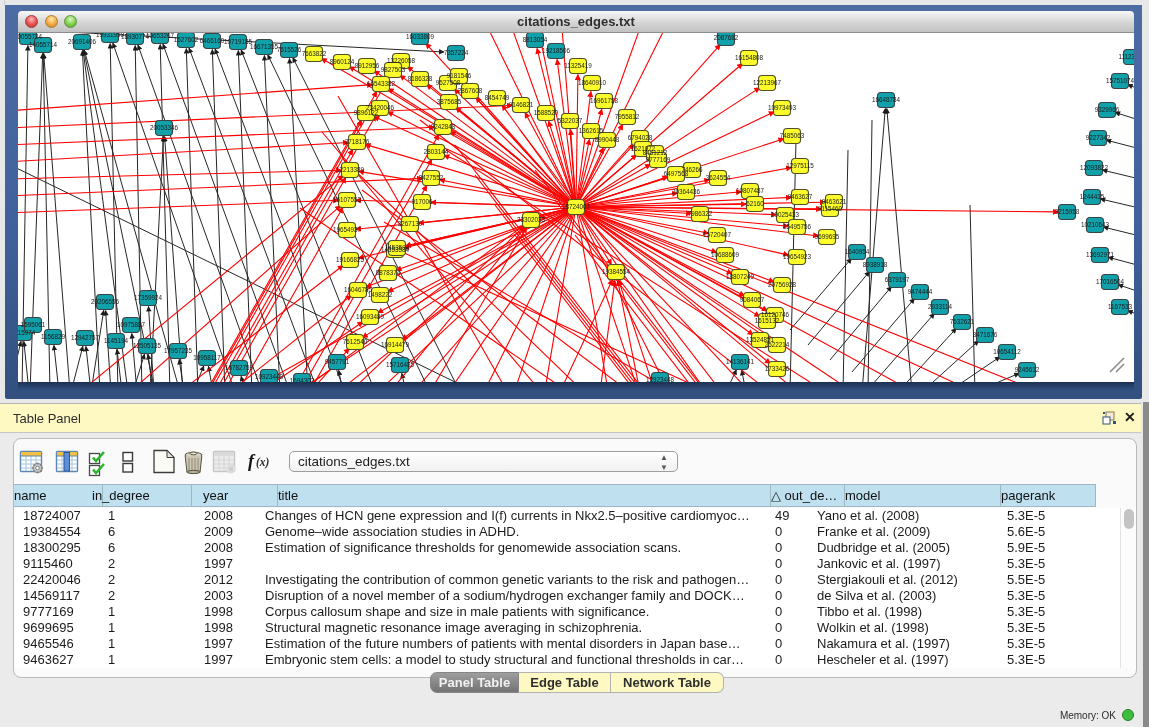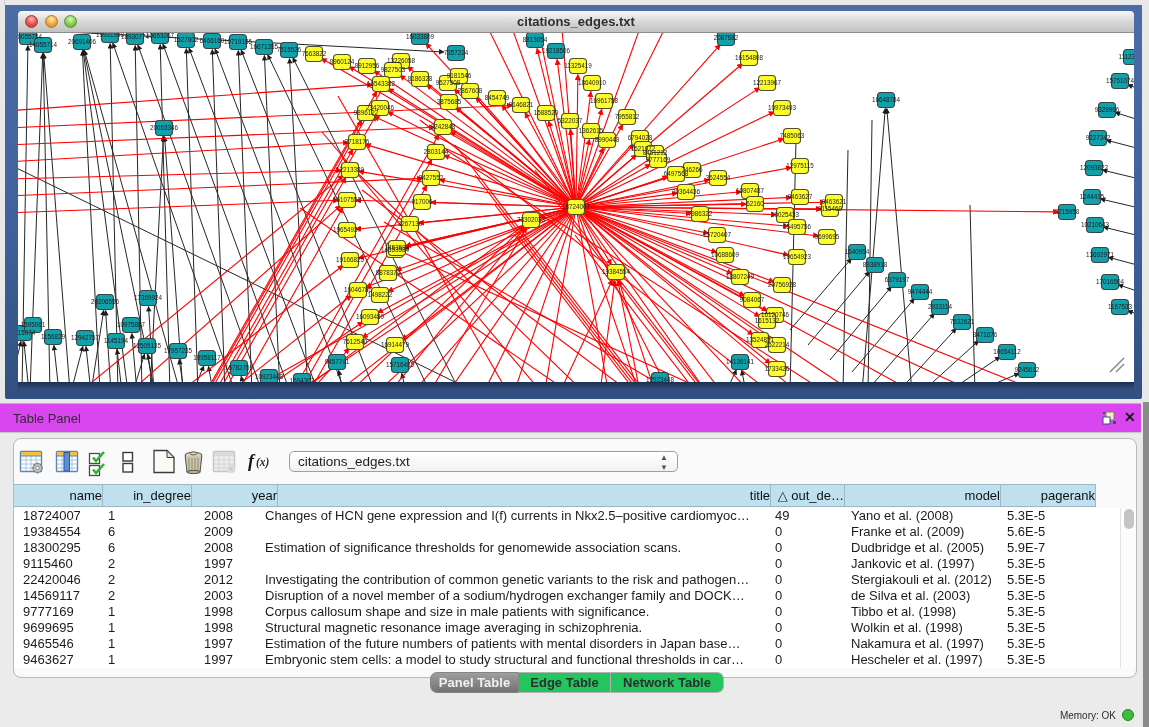--- a/index.html
+++ b/index.html
@@ -10,44 +10,44 @@
  background:linear-gradient(180deg,#f7f7f7,#d3d3d3 60%,#c2c2c2);
  border-bottom:1px solid #8d8d8d;border-radius:4px 4px 0 0}
 #titlebar .t{text-align:center;font-size:13px;font-weight:bold;color:#2f2f2f;line-height:21px}
 .tl{position:absolute;top:4px;width:13px;height:13px;border-radius:50%}
 #b1{left:7px;background:radial-gradient(circle at 50% 30%,#ffb9b9,#e4504e 55%,#b33634);border:1px solid #9c3a38}
 #b2{left:27px;background:radial-gradient(circle at 50% 30%,#ffeab2,#f0a73e 55%,#c27e22);border:1px solid #ad7d25}
 #b3{left:46px;background:radial-gradient(circle at 50% 30%,#d9f6c6,#7ed148 55%,#55a028);border:1px solid #5e8f38}
 #canvas{position:absolute;left:18px;top:33px;width:1116px;height:349px;background:#fff;overflow:hidden}
 #cshadow{position:absolute;left:18px;top:382px;width:1116px;height:8px;
  background:linear-gradient(180deg,rgba(10,20,40,.55),rgba(10,20,40,0))}
-#tp-head{position:absolute;left:0;top:403px;width:1141px;height:30px;background:#d946ef;
+#tp-head{position:absolute;left:0;top:403px;width:1141px;height:30px;background:#fef9c3;
  border-top:1px solid #b4b4b4;border-bottom:1px solid #c6c6c6}
 #tp-head .t{position:absolute;left:13px;top:7px;font-size:13px;color:#2d2d2d}
 #tp-body{position:absolute;left:0;top:434px;width:1141px;height:293px;background:#ebebeb}
 #panel{position:absolute;left:13px;top:438px;width:1124px;height:240px;background:#fafafa;
  border:1px solid #b9b9b9;border-radius:8px}
 #combo{position:absolute;left:289px;top:451px;width:389px;height:21px;background:linear-gradient(180deg,#ffffff,#f1f1f1);
  border:1px solid #9e9e9e;border-radius:5px;font-size:13.5px;color:#1c1c1c;line-height:19px;padding-left:8px}
 #combo .arr{position:absolute;right:9px;top:1px;font-size:8px;color:#555;line-height:10px;text-align:center}
 #thead{position:absolute;left:14px;top:484px;width:1082px;height:23px;background:#bfe0ee;
  border-top:1px solid #9fb7c3;border-bottom:1px solid #9fb7c3;font-size:13px;color:#111}
-#thead .h{position:absolute;top:0;height:22px;line-height:22px;text-align:right;border-right:1px solid #9fb7c3}
+#thead .h{position:absolute;top:0;height:22px;line-height:22px;text-align:left;border-right:1px solid #9fb7c3}
 #tbody{position:absolute;left:14px;top:508px;width:1106px;height:160px;background:#fff;font-size:13px;color:#1b1b1b}
 #grid{position:absolute;left:14px;top:508px;width:1082px;height:160px}
 .gl{position:absolute;top:0;width:1px;height:160px;background:#dadada}
 .tr{position:relative;height:16px;line-height:16px;white-space:nowrap}
 .tr div{position:absolute;top:0;overflow:hidden}
 .c0{left:9px;width:88px} .c1{left:94px;width:95px} .c2{left:190px;width:74px}
 .c3{left:251px;width:487px} .c4{left:761px;width:68px}
-.c5{left:837px;width:158px} .c6{left:993px;width:100px}
+.c5{left:803px;width:158px} .c6{left:993px;width:100px}
 #vsb{position:absolute;left:1120px;top:508px;width:16px;height:160px;background:#fcfcfc;border-left:1px solid #e3e3e3}
 #vsb .th{position:absolute;left:3px;top:1px;width:10px;height:20px;background:#c4c4c4;border-radius:5px}
 #tabs{position:absolute;left:430px;top:672px;height:21px;font-size:13px;font-weight:bold}
-.tab{position:absolute;top:0;height:21px;line-height:20px;text-align:center;background:#22c55e;
+.tab{position:absolute;top:0;height:21px;line-height:20px;text-align:center;background:#fef9c3;
  border:1px solid #b2b2b2;color:#2e2e2e}
 #tab1{left:0;width:89px;border-radius:7px 0 0 7px;background:linear-gradient(180deg,#9e9e9e,#737373);color:#f1f1f1;border-color:#858585}
 #tab2{left:89px;width:92px;border-left:none}
 #tab3{left:181px;width:113px;border-left:none;border-radius:0 7px 7px 0}
 #mem{position:absolute;right:33px;top:710px;font-size:10px;color:#2c2c2c}
 #memdot{position:absolute;right:15px;top:709px;width:12px;height:12px;border-radius:50%;
  background:#3dbe3d;border:1px solid #2a7f2a}
 #rstrip{position:absolute;left:1143px;top:402px;width:6px;height:325px;background:#8a8a8a}
 #fticon{position:absolute;left:1102px;top:411px;width:14px;height:13px}
 #xicon{position:absolute;left:1124px;top:410px;width:14px;height:14px;font-size:14px;font-weight:bold;color:#1a1a1a;line-height:15px}
@@ -649,32 +649,33 @@
       <div class="c2">2008</div>
       <div class="c3">Changes of HCN gene expression and I(f) currents in Nkx2.5–positive cardiomyoc…</div>
       <div class="c4">49</div>
       <div class="c5">Yano et al. (2008)</div>
       <div class="c6">5.3E-5</div>
     </div>
 <div class="tr">
       <div class="c0">19384554</div>
       <div class="c1">6</div>
       <div class="c2">2009</div>
+      <div class="c3">Genome–wide association studies in ADHD.</div>
       <div class="c4">0</div>
       <div class="c5">Franke et al. (2009)</div>
       <div class="c6">5.6E-5</div>
     </div>
 <div class="tr">
       <div class="c0">18300295</div>
       <div class="c1">6</div>
       <div class="c2">2008</div>
       <div class="c3">Estimation of significance thresholds for genomewide association scans.</div>
       <div class="c4">0</div>
       <div class="c5">Dudbridge et al. (2005)</div>
-      <div class="c6">5.9E-7</div>
+      <div class="c6">5.9E-5</div>
     </div>
 <div class="tr">
       <div class="c0">9115460</div>
       <div class="c1">2</div>
       <div class="c2">1997</div>
       <div class="c4">0</div>
       <div class="c5">Jankovic et al. (1997)</div>
       <div class="c6">5.3E-5</div>
     </div>
 <div class="tr">

